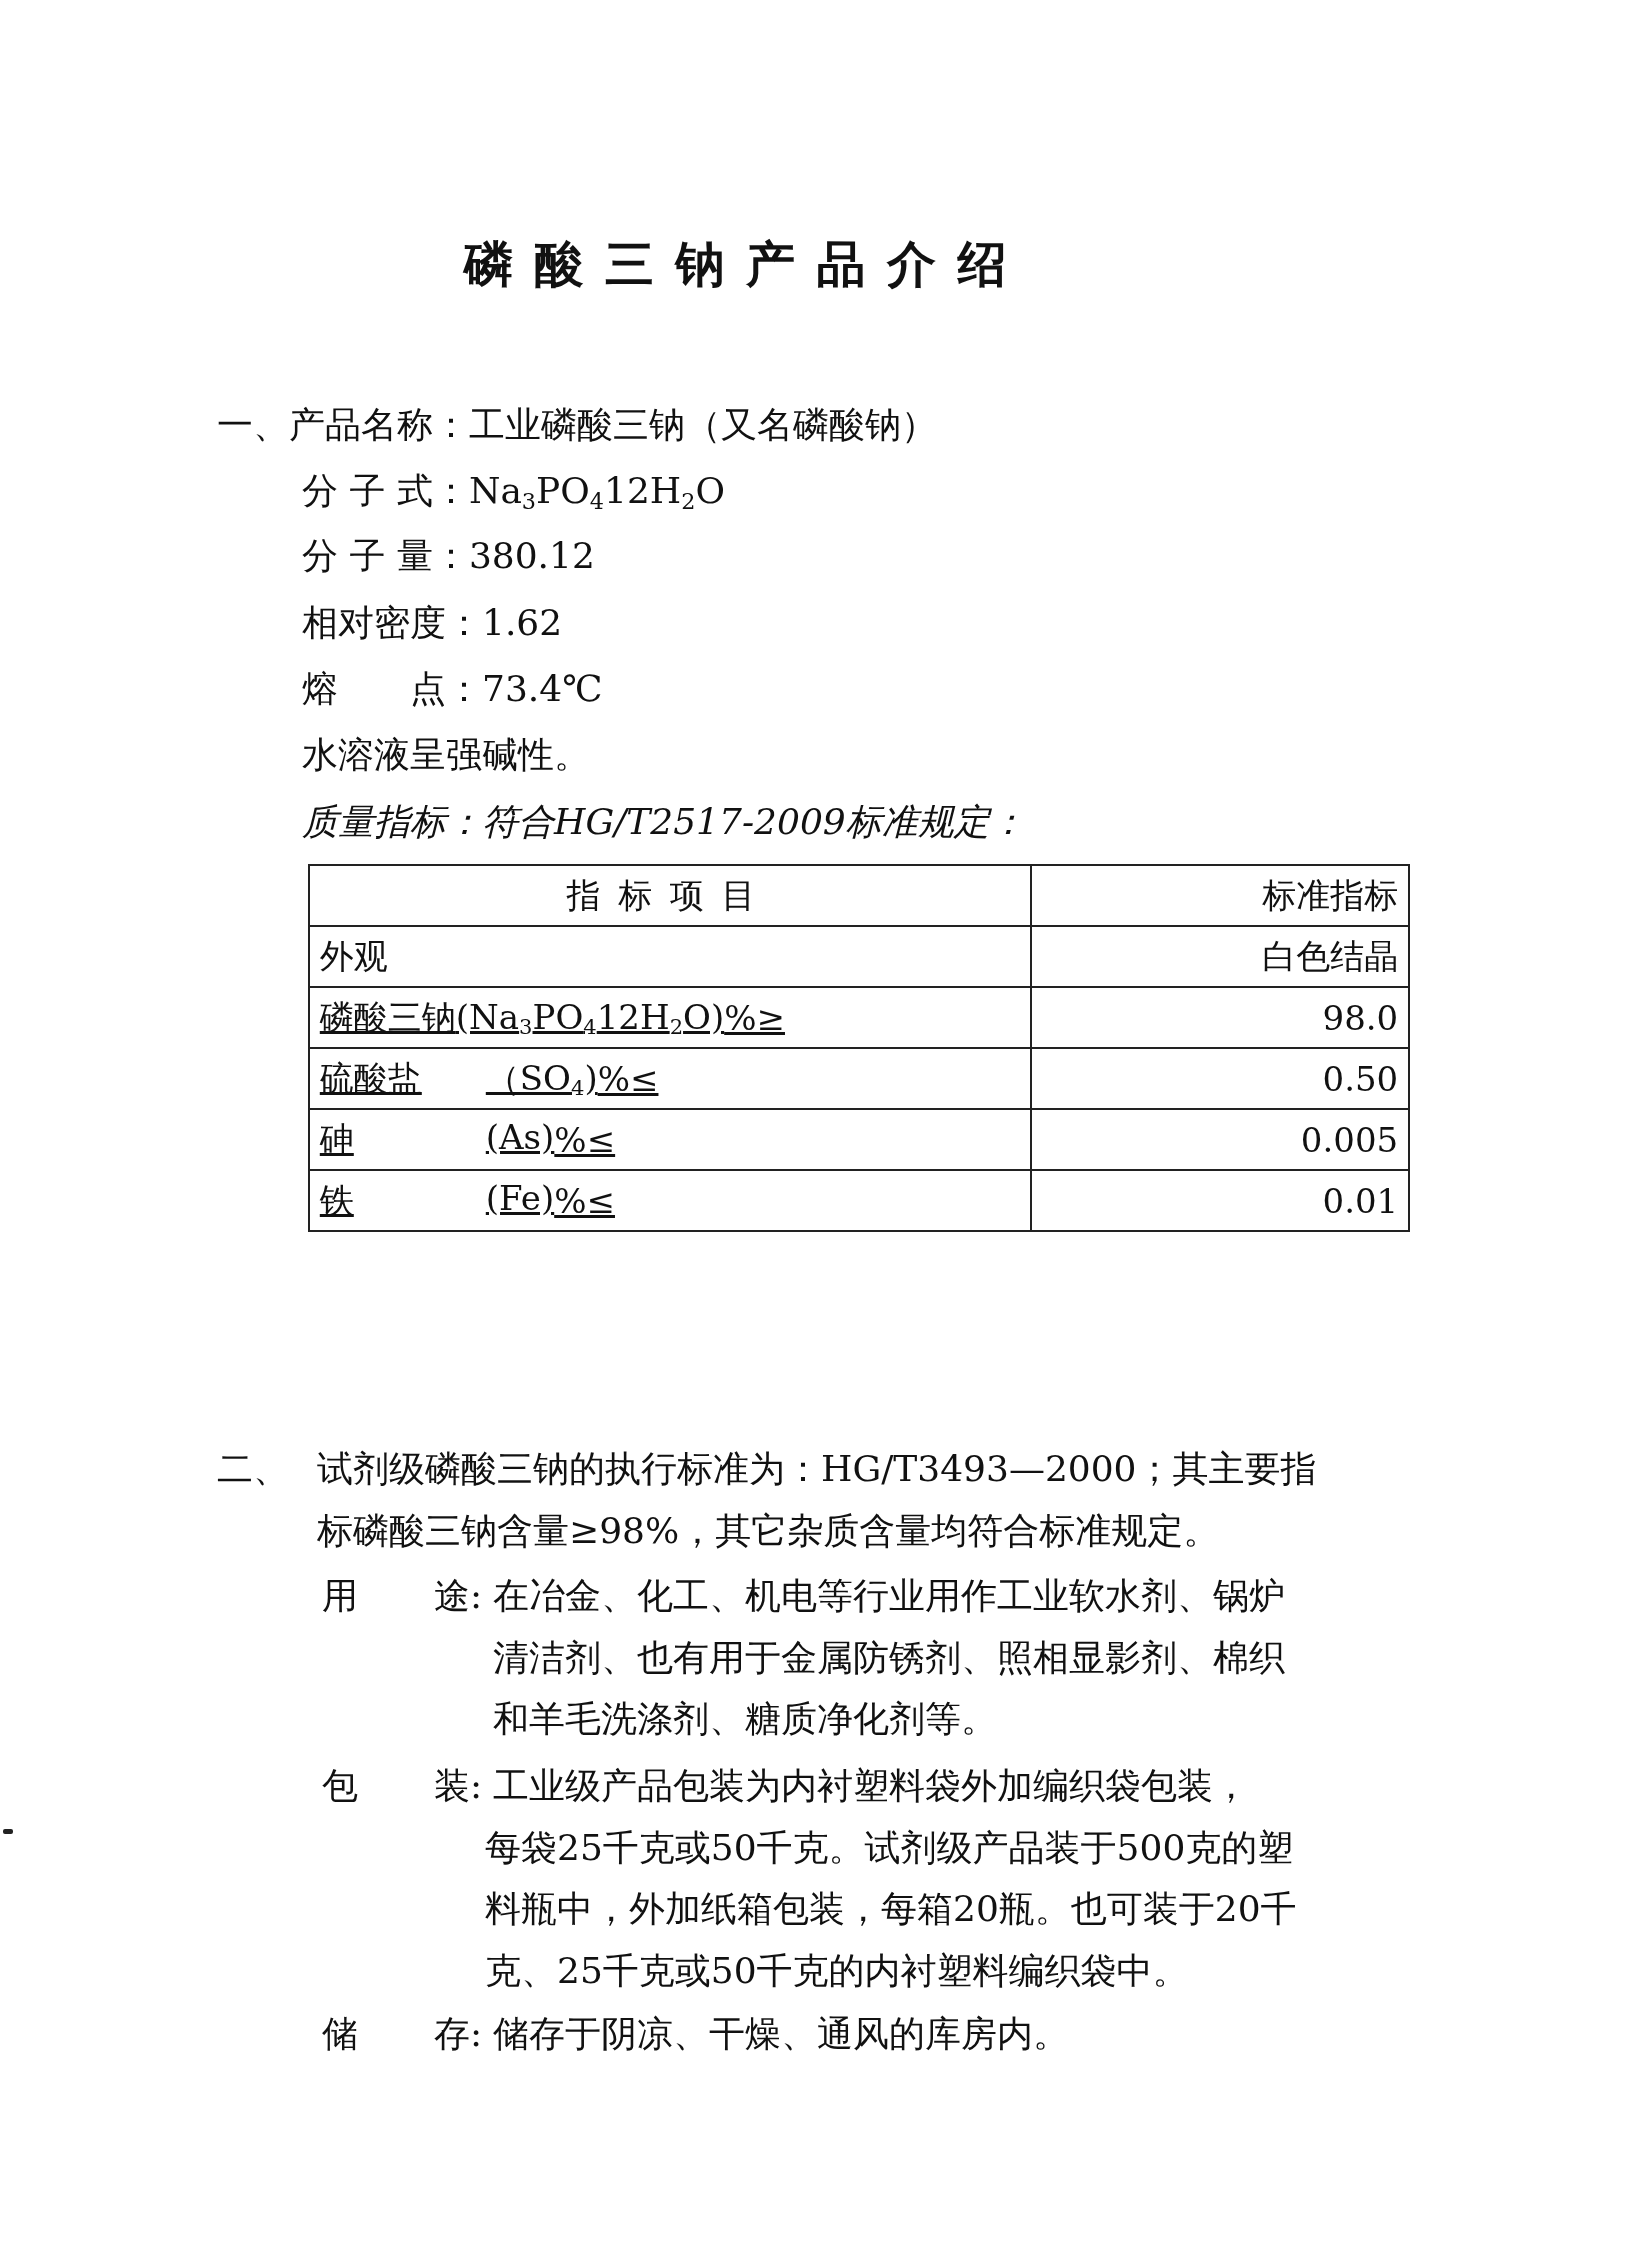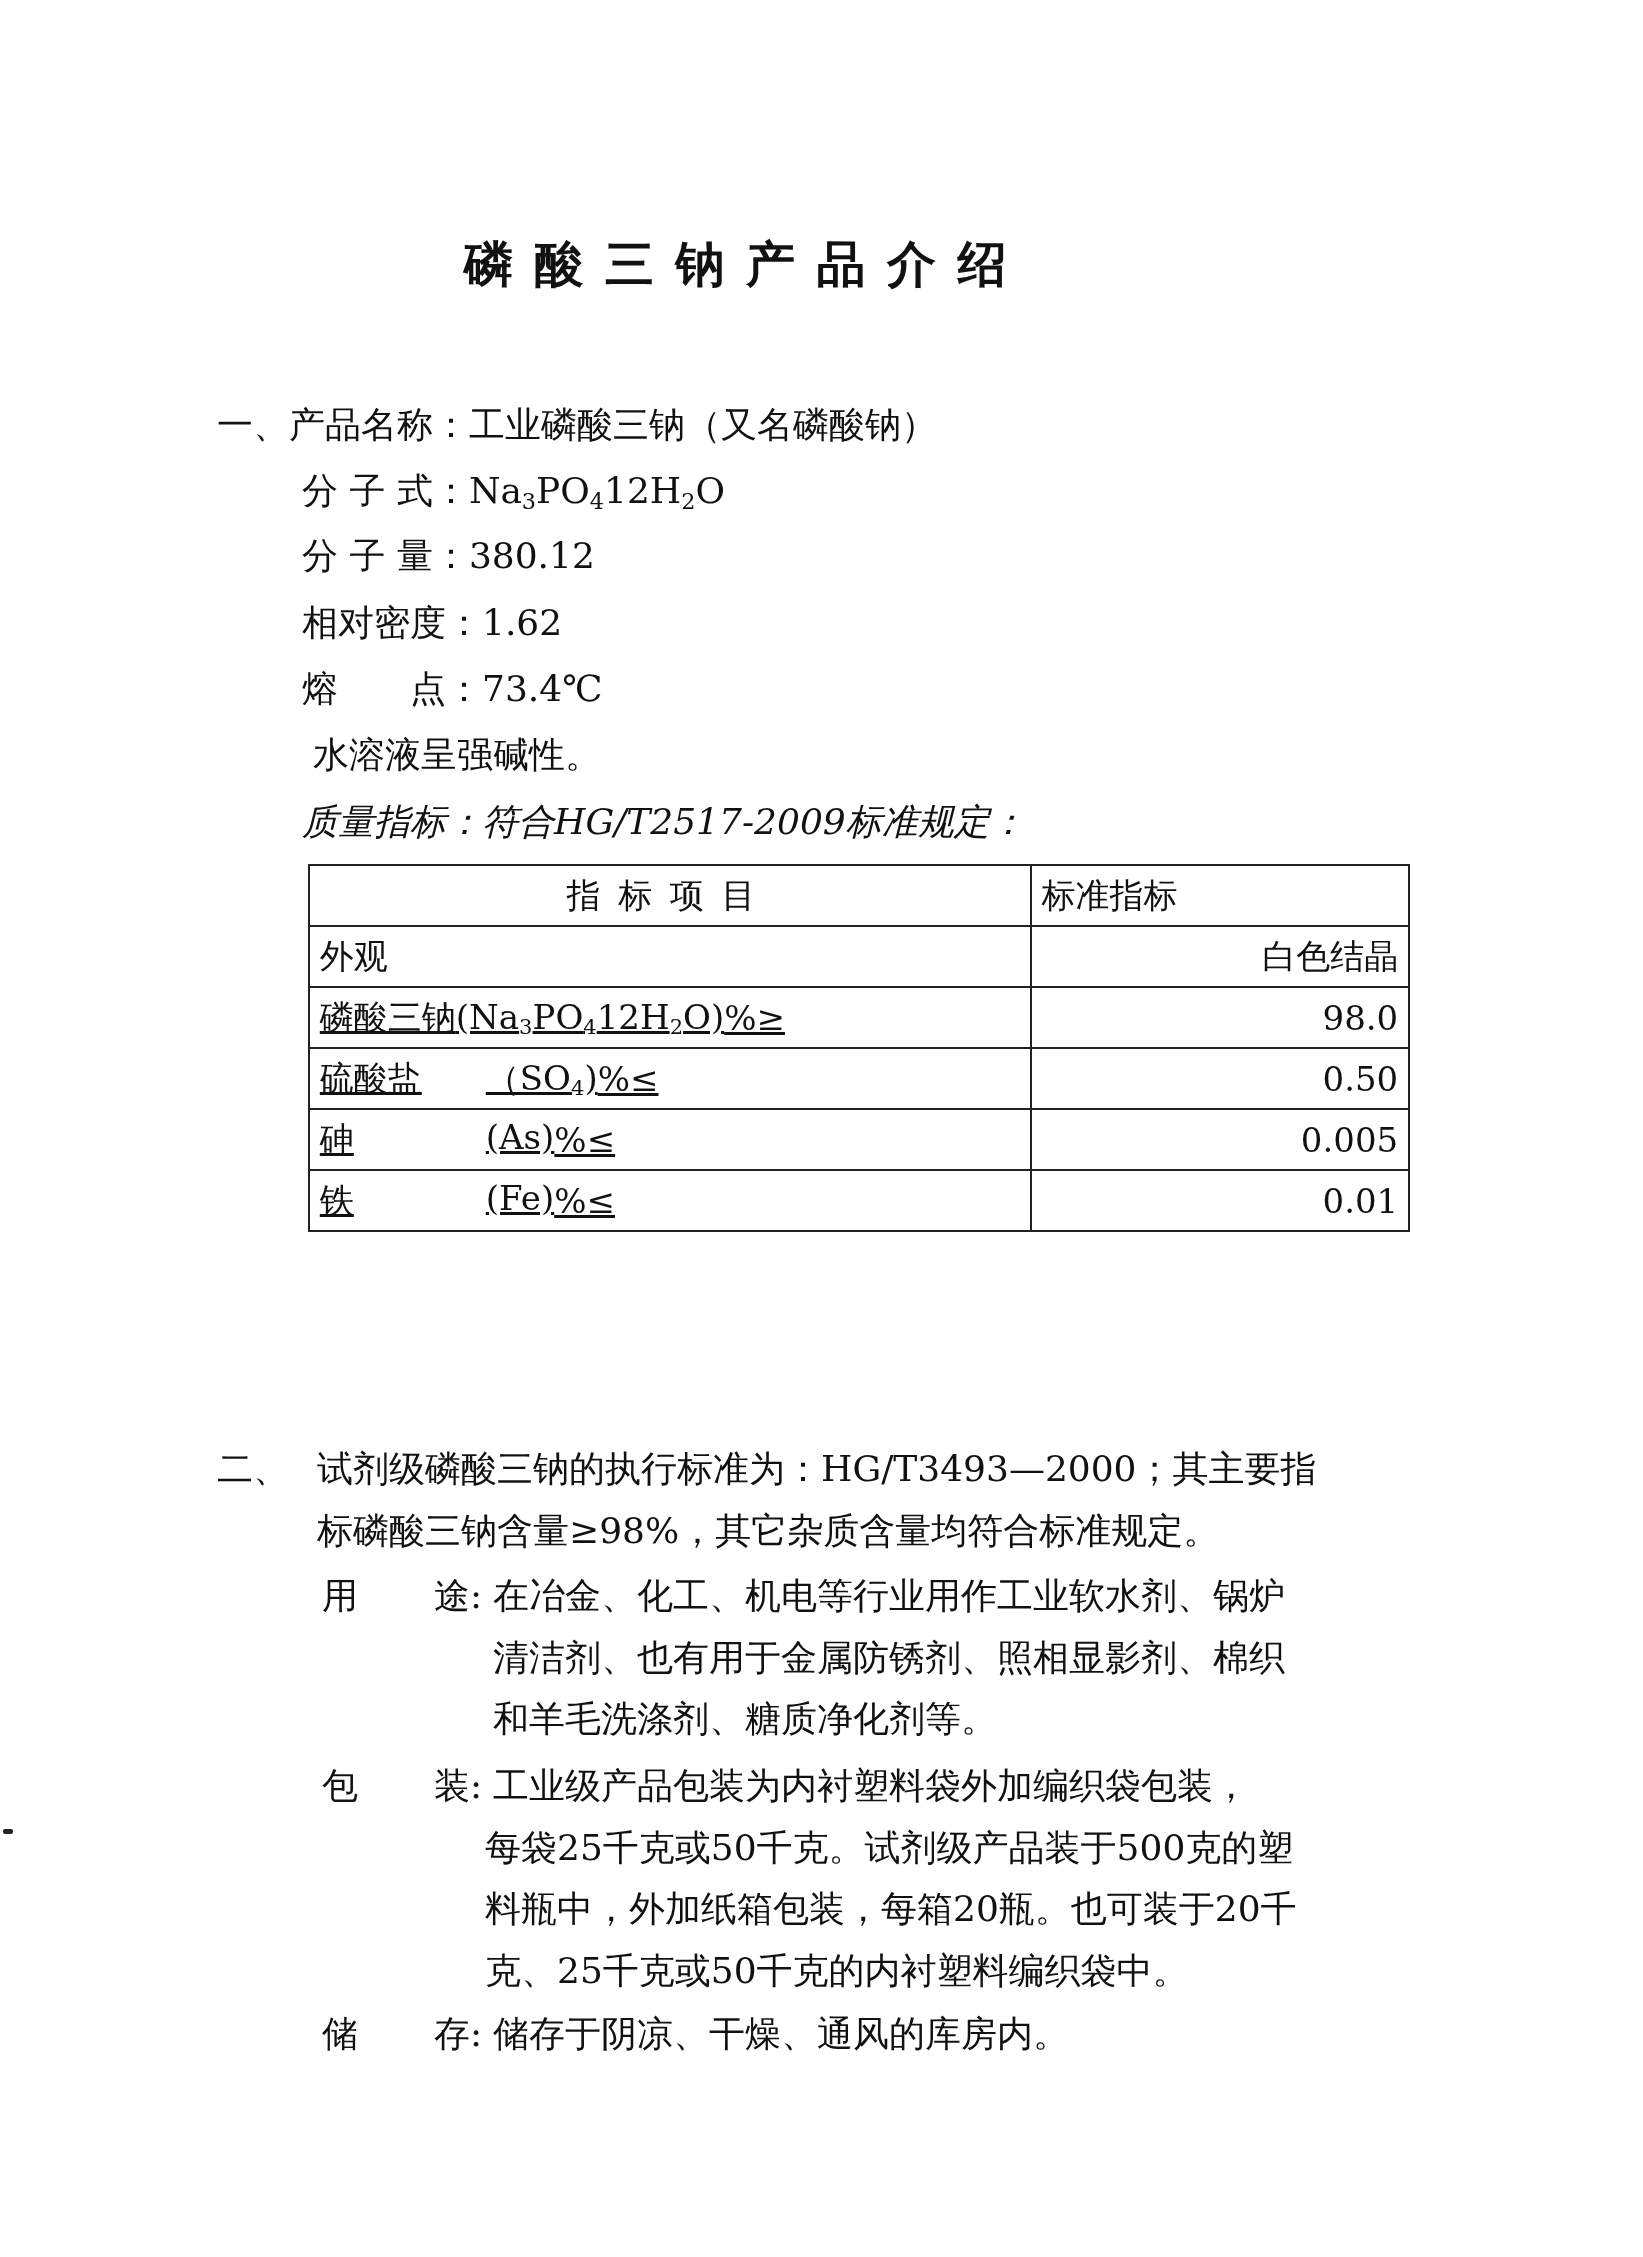--- a/index.html
+++ b/index.html
@@ -25,21 +25,21 @@
       border: 2.4px solid #222; padding: 0 9.8px; height: 59px; font-weight: normal;
     }
     table.spec th { height: 59px; }
     .col1 { width: 700px; }
     .col2 { text-align: right; }
     .item-row { display: flex; justify-content: flex-start; align-items: center; text-decoration: underline; }
     .item-left { display: flex; }
     .item-name { display: inline-block; min-width: 166px; }
     .item-sym { display: inline-block; }
     .hdr-item { text-align: center; letter-spacing: 17.6px; }
-    .hdr-std { text-align: left; }
+    .hdr-std { text-align: right; }
     .para { position: absolute; font-size: 36px; line-height: 62px; }
     .dot { position: absolute; left: 2.9px; top: 1829px; width: 9.8px; height: 4.9px; background: #222; border-radius: 2px; }
   </style>
 </head>
 <body>
 
 <div class="title">磷酸三钠产品介绍</div>
 
 <div class="line" style="left:217px; top:403px;">
   <span>一、</span><span>产品名称：</span><span>工业磷酸三钠（又名磷酸钠）</span>
@@ -49,21 +49,21 @@
 </div>
 <div class="line" style="left:302px; top:534px;">
   <span>分 子 量：</span><span>380.12</span>
 </div>
 <div class="line" style="left:302px; top:601px;">
   <span>相对密度：</span><span>1.62</span>
 </div>
 <div class="line" style="left:302px; top:667px;">
   <span>熔　　点：</span><span>73.4℃</span>
 </div>
-<div class="line" style="left:302px; top:733px;margin-left:11px;">水溶液呈强碱性。</div>
+<div class="line" style="left:302px; top:733px;">水溶液呈强碱性。</div>
 <div class="line" style="left:302px; top:800px;font-style:italic;">
   <span>质量指标：</span><span>符合HG/T2517-2009标准规定：</span>
 </div>
 
 <table class="spec">
   <tbody>
       <tr>
     <th class="col1 hdr-item">指标项目</th>
     <th class="col2 hdr-std">标准指标</th>
   </tr>

